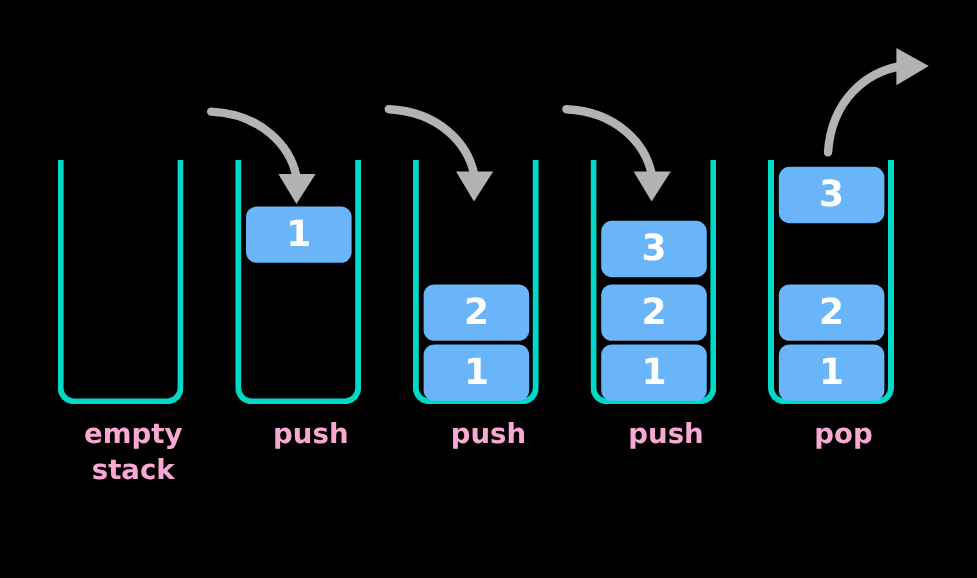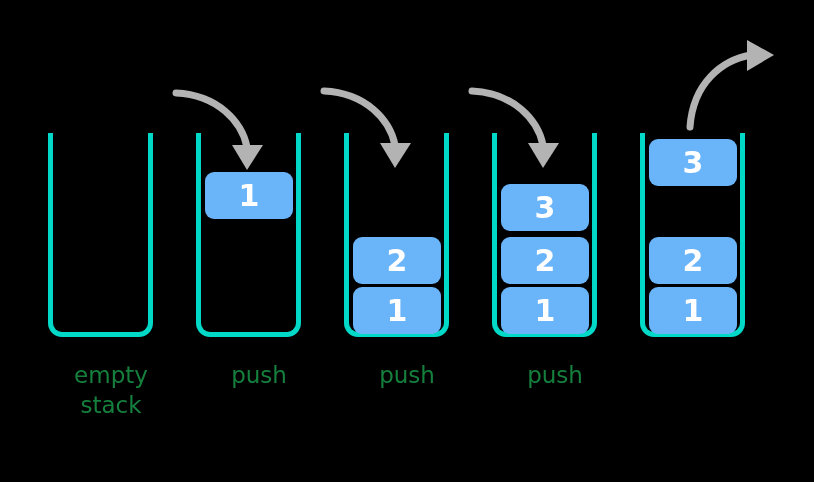--- a/index.html
+++ b/index.html
@@ -59,27 +59,27 @@
   
   .arrow-svg {
     position: absolute;
     left: 0;
     top: 0;
     pointer-events: none;
   }
   
   .caption {
     position: absolute;
-    top: 360px;
+    top: 347px;
     left: 0;
     width: 150px;
     text-align: center;
-    color: #15803d;
+    color: #f9a8d4;
     font-size: 23px;
-    font-weight: normal;
+    font-weight: bold;
     line-height: 30px;
     white-space: pre-line;
   }
 </style>
 </head>
 <body>
 
 <div id="diagram">
 
   <svg class="arrow-svg" width="814" height="482" viewBox="0 0 814 482">
@@ -130,15 +130,16 @@
     <div class="box" style="top:237px;">2</div>
     <div class="box" style="top:287px;">1</div>
     <div class="caption">push</div>
   </div>
 
   <div class="stage" style="left:628px;">
     <div class="container-shape"></div>
     <div class="box" style="top:139px;">3</div>
     <div class="box" style="top:237px;">2</div>
     <div class="box" style="top:287px;">1</div>
+    <div class="caption">pop</div>
   </div>
 
 </div>
 
 </body></html>

